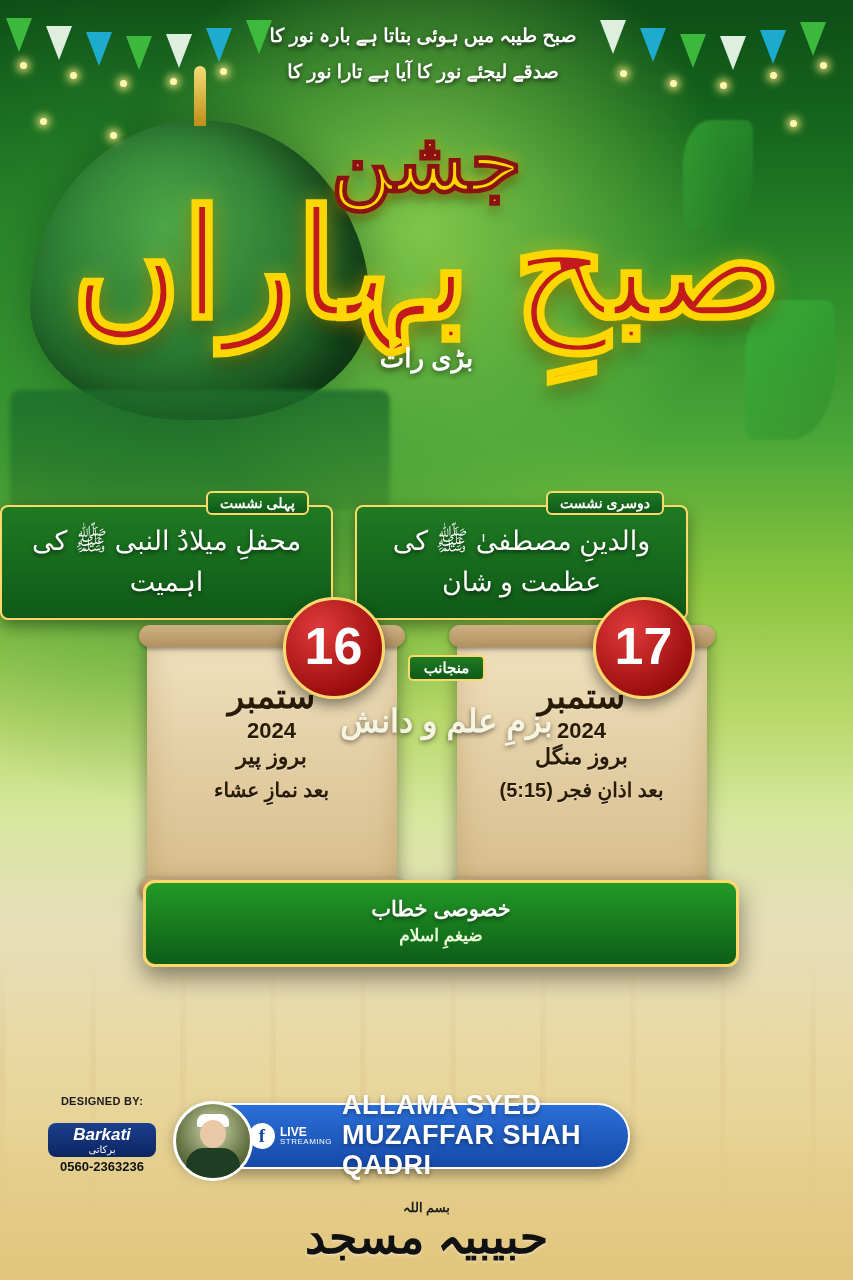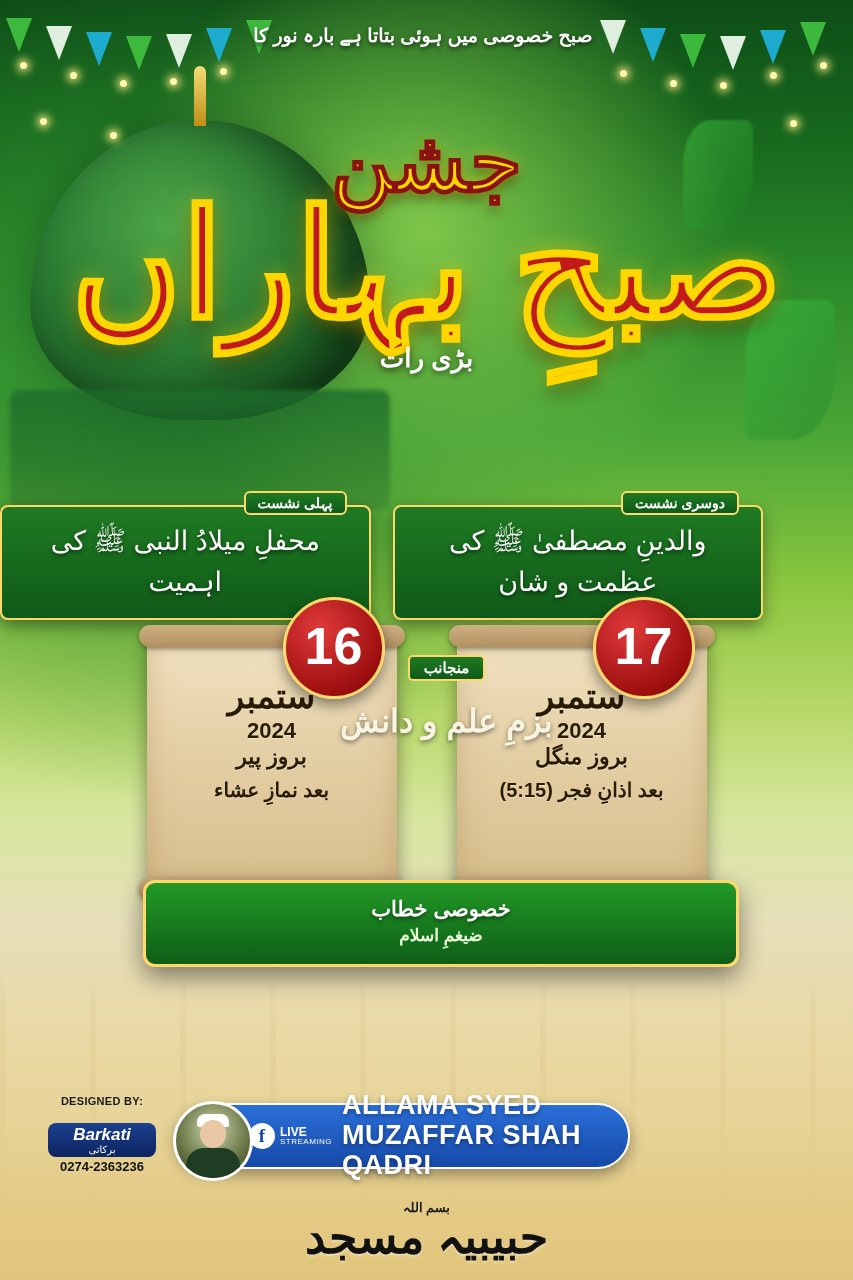--- a/index.html
+++ b/index.html
@@ -143,21 +143,21 @@
     color: #ffffff;
     text-shadow: 0 2px 6px rgba(0,0,0,.6);
     margin-top: 6px;
     letter-spacing: 2px;
   }
   
   .sessions {
     position: absolute;
     top: 505px;
     left: 0;
-    width: 763px;
+    width: 688px;
     display: flex;
     flex-direction: row-reverse;
     justify-content: center;
     gap: 22px;
     direction: rtl;
   }
   .session {
     position: relative;
     width: 370px;
     padding: 14px 18px 16px;
@@ -512,21 +512,22 @@
     <div class="bulb" style="left:670px;top:80px;"></div>
     <div class="bulb" style="left:720px;top:82px;"></div>
     <div class="bulb" style="left:770px;top:72px;"></div>
     <div class="bulb" style="left:820px;top:62px;"></div>
     <div class="bulb" style="left:40px; top:118px;"></div>
     <div class="bulb" style="left:110px;top:132px;"></div>
     <div class="bulb" style="left:790px;top:120px;"></div>
   </div>
 
   <div class="couplet">
-    <div>صبح خصوصی میں ہوئی بتاتا ہے بارہ نور کا</div>
+    <div>صبح طیبہ میں ہوئی بتاتا ہے بارہ نور کا</div>
+    <div>صدقے لیجئے نور کا آیا ہے تارا نور کا</div>
   </div>
 
   <div class="main-title">
     <div class="jashn">جشن</div>
     <div class="subah">صبحِ بہاراں</div>
     <div class="bahaaran">بڑی رات</div>
   </div>
 
   <div class="sessions">
     <div class="session">
@@ -565,21 +566,21 @@
     <div class="khitab">خصوصی خطاب</div>
     <div class="zeegham">ضیغمِ اسلام</div>
   </div>
 
   <div class="designer">
     <div class="dlabel">DESIGNED BY:</div>
     <div class="dbox">
       <div class="dname">Barkati</div>
       <div class="durdu">برکاتی</div>
     </div>
-    <div class="dphone">0274-2363236</div>
+    <div class="dphone">0560-2363236</div>
   </div>
 
   <div class="live-strip">
     <div class="live-photo">
       <div class="cap"></div>
       <div class="head"></div>
       <div class="body"></div>
     </div>
     <div class="fb-badge">
       <div class="fb-circle">f</div>

